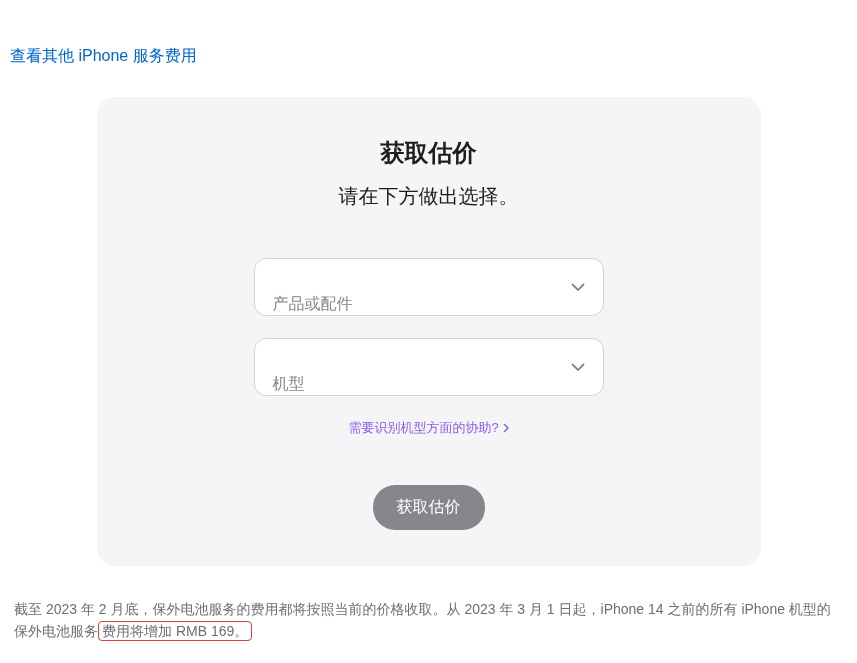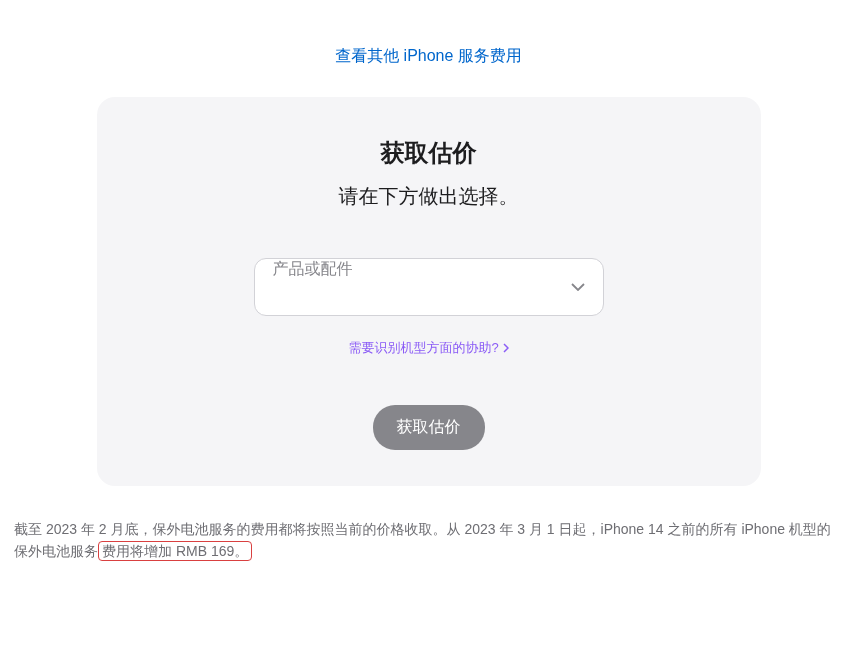--- a/index.html
+++ b/index.html
@@ -11,21 +11,21 @@
       font-family: -apple-system, BlinkMacSystemFont, "Segoe UI", "Helvetica Neue", Arial, sans-serif;
       background: #fff;
       width: 857px;
       height: 663px;
       color: #1d1d1f;
     }
     .container {
       padding: 0 10px;
     }
     .top-link {
-      text-align: center;
+      text-align: left;
       padding: 46px 0 30px;
     }
     .top-link a {
       color: #0066cc;
       font-size: 16px;
       text-decoration: none;
     }
     .card {
       background: #f5f5f7;
       border-radius: 18px;
@@ -55,21 +55,21 @@
       height: 58px;
       background: #fff;
       border: 1px solid #d2d2d7;
       border-radius: 12px;
       padding: 0 44px 0 18px;
       font-size: 16px;
       color: #86868b;
       text-align: left;
       cursor: pointer;
       display: flex;
-      align-items: flex-start;
+      align-items: flex-end;
       position: relative;
     }
     .chevron-icon {
       position: absolute;
       right: 18px;
       top: 50%;
       transform: translateY(-50%);
       width: 14px;
       height: 8px;
       color: #86868b;
@@ -127,20 +127,28 @@
 
     <div class="select-wrapper">
       <div class="select-box">
         <span>产品或配件</span>
         <svg class="chevron-icon" viewBox="0 0 14 8" fill="none" stroke="currentColor" stroke-width="1.8">
           <path d="M1 1L7 7L13 1"></path>
         </svg>
       </div>
     </div>
 
+    <div class="select-wrapper">
+      <div class="select-box">
+        <span>机型</span>
+        <svg class="chevron-icon" viewBox="0 0 14 8" fill="none" stroke="currentColor" stroke-width="1.8">
+          <path d="M1 1L7 7L13 1"></path>
+        </svg>
+      </div>
+    </div>
 
     <a href="#" class="help-link">
       <span>需要识别机型方面的协助?</span>
       <svg class="chevron-right" viewBox="0 0 6 10" fill="none" stroke="currentColor" stroke-width="1.5">
         <path d="M1 1L5 5L1 9"></path>
       </svg>
     </a>
 
     <div>
       <button class="submit-btn">获取估价</button>

